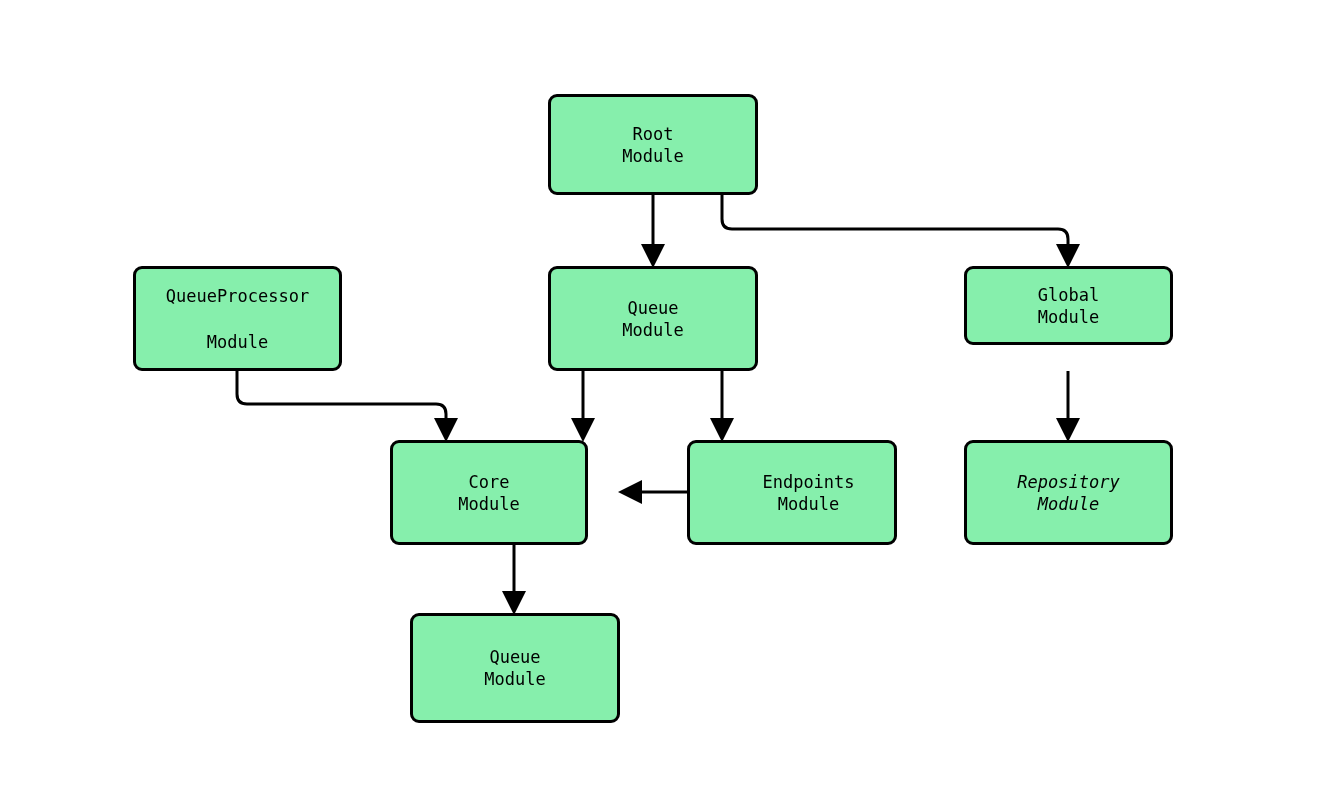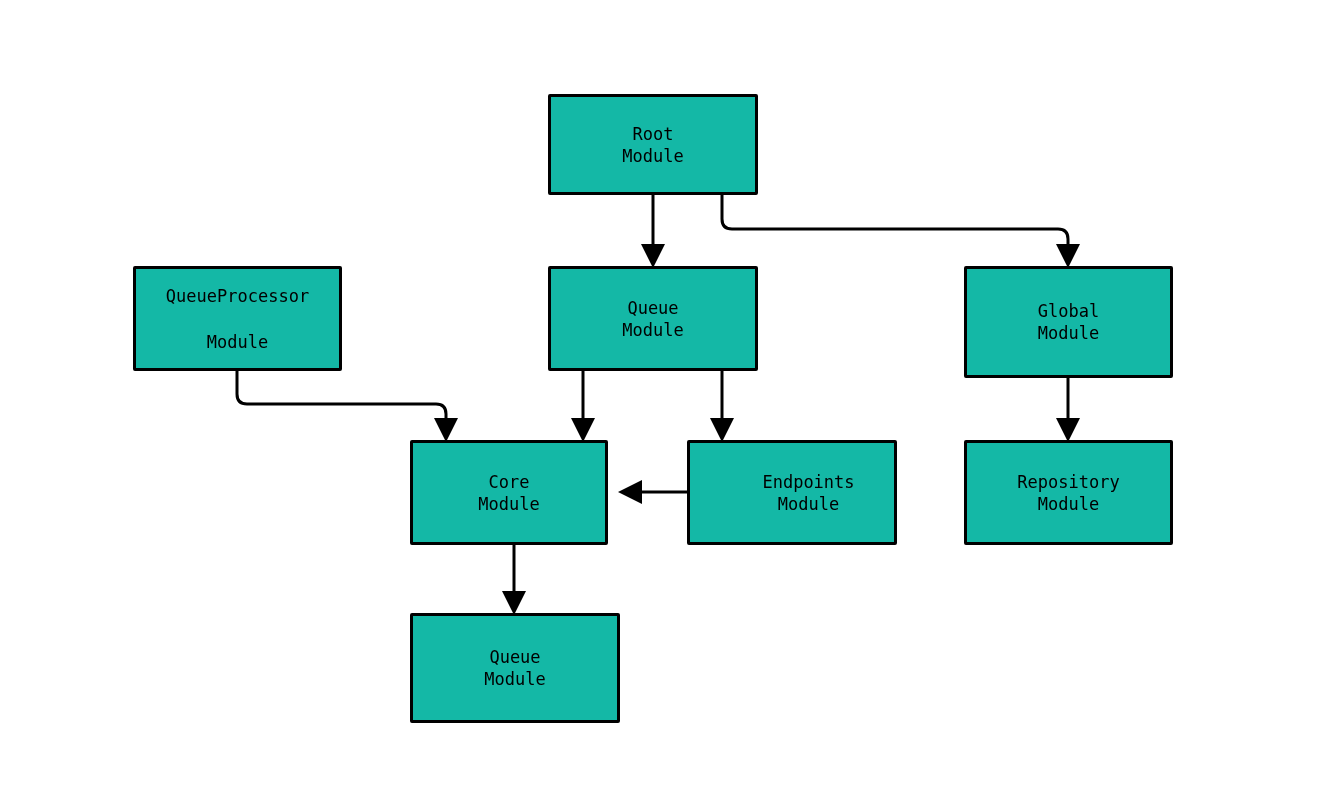--- a/index.html
+++ b/index.html
@@ -20,23 +20,23 @@
     position: absolute;
     left: 0;
     top: 0;
     width: 1337px;
     height: 809px;
     pointer-events: none;
   }
   .node {
     position: absolute;
     box-sizing: border-box;
-    background: #14b8a6;
+    background: #86efac;
     border: 3px solid #000000;
-    border-radius: 2px;
+    border-radius: 9px;
     display: flex;
     flex-direction: column;
     align-items: center;
     justify-content: center;
     z-index: 2;
   }
   .node-label {
     font-family: "DejaVu Sans Mono", "Liberation Mono", monospace;
     font-size: 17px;
     line-height: 22px;
@@ -94,36 +94,36 @@
   <div class="node" style="left:133px; top:266px; width:209px; height:105px;gap:24px;">
     <div class="node-label">QueueProcessor</div>
     <div class="node-label">Module</div>
   </div>
 
   <div class="node" style="left:548px; top:266px; width:210px; height:105px;">
     <div class="node-label">Queue</div>
     <div class="node-label">Module</div>
   </div>
 
-  <div class="node" style="left:964px; top:266px; width:209px; height:112px;">
+  <div class="node" style="left:964px; top:266px; width:209px; height:79px;">
     <div class="node-label">Global</div>
     <div class="node-label">Module</div>
   </div>
 
-  <div class="node" style="left:410px; top:440px; width:198px; height:105px;">
+  <div class="node" style="left:390px; top:440px; width:198px; height:105px;">
     <div class="node-label">Core</div>
     <div class="node-label">Module</div>
   </div>
 
   <div class="node" style="left:687px; top:440px; width:210px; height:105px;padding-left:33px;">
     <div class="node-label">Endpoints</div>
     <div class="node-label">Module</div>
   </div>
 
-  <div class="node" style="left:964px; top:440px; width:209px; height:105px;">
+  <div class="node" style="left:964px; top:440px; width:209px; height:105px;font-style:italic;">
     <div class="node-label">Repository</div>
     <div class="node-label">Module</div>
   </div>
 
   <div class="node" style="left:410px; top:613px; width:210px; height:110px;">
     <div class="node-label">Queue</div>
     <div class="node-label">Module</div>
   </div>
 
 </div>

